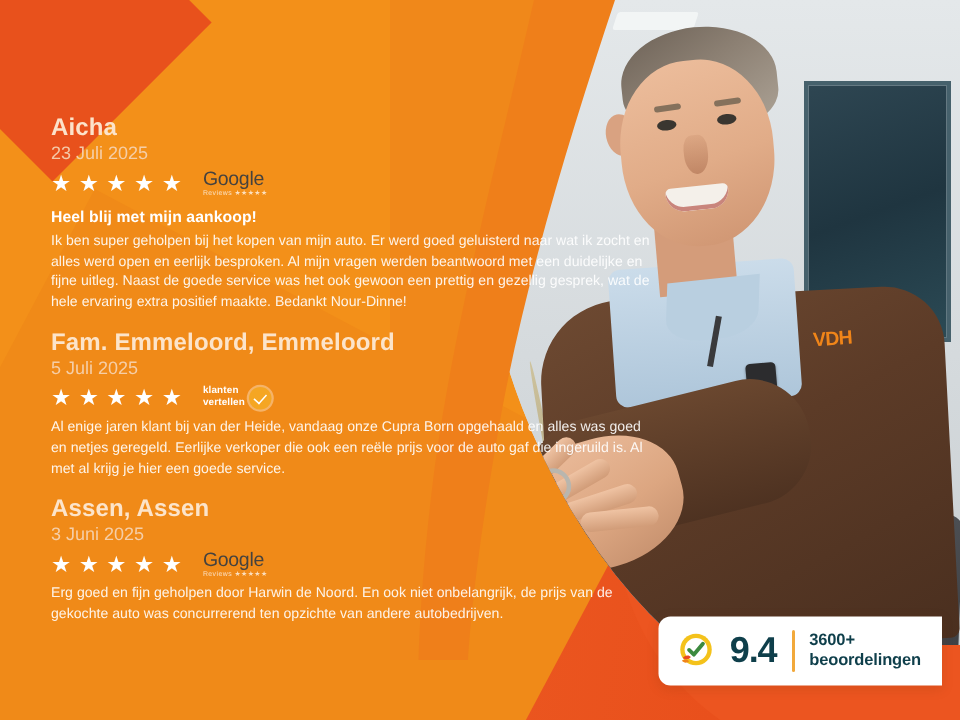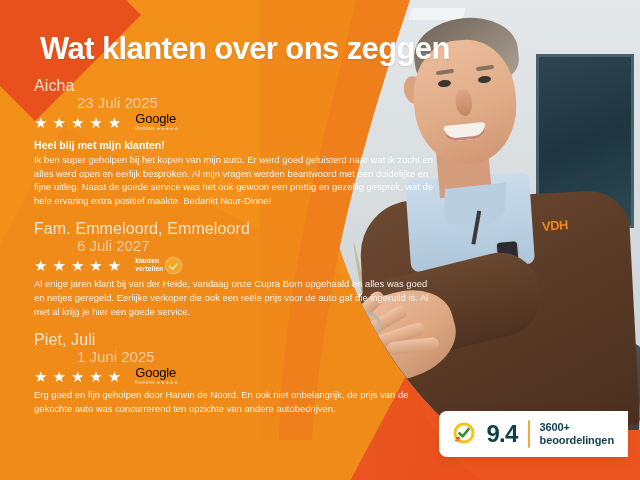--- a/index.html
+++ b/index.html
@@ -280,51 +280,50 @@
   .reviews {
     position: absolute;
     left: 34px;
     top: 76px;
     width: 400px;
   }
   .review { position: relative; margin-bottom: 12px; }
   .r-name {
     color: #FDE8D2;
     font-size: 16px;
-    font-weight: 400;
+    font-weight: 700;
     letter-spacing: .1px;
     line-height: 19px;
     opacity: .96;
   }
   .r-date {
     color: #F6D4B4;
-    font-size: 15px;
+    font-size: 12px;
     line-height: 13px;
     margin-top: 1px;
     opacity: .92;
-    margin-left: 43px;
   }
   .r-meta {
     display: flex;
     align-items: center;
     gap: 14px;
     margin-top: 3px;
     height: 20px;
   }
   .stars {
     display: flex;
     gap: 5px;
     color: #FFFFFF;
     font-size: 15px;
     line-height: 15px;
   }
   .star { display: block; }
   .badge-google { position: relative; width: 56px; height: 20px; }
   .bg-g-word {
-    color: #000000;
+    color: #404040;
     font-size: 13px;
     line-height: 14px;
     letter-spacing: -0.2px;
     opacity: .97;
   }
   .bg-g-sub {
     color: rgba(255,255,255,.72);
     font-size: 4.6px;
     line-height: 6px;
     letter-spacing: .3px;
@@ -497,69 +496,68 @@
         </div>
       </div>
     </div>
   </div>
 
   <svg class="photo-swoosh" viewBox="0 0 380 440" preserveAspectRatio="none">
     <path d="M0,0 L150,0 C120,90 86,200 70,300 C58,370 54,410 52,440 L0,440 Z" fill="#EF7F1A"></path>
     <path d="M0,0 L96,0 C74,96 44,210 30,310 C22,372 20,412 19,440 L0,440 Z" fill="#F0881A"></path>
   </svg>
 
-  <div class="title">Wat klanten over ons zeggen</div>
 
   <div class="reviews">
 
     <div class="review">
       <div class="r-name">Aicha</div>
       <div class="r-date">23 Juli 2025</div>
       <div class="r-meta">
         <div class="stars">
             <span class="star">★</span>
             <span class="star">★</span>
             <span class="star">★</span>
             <span class="star">★</span>
             <span class="star">★</span>
           </div>
         <div class="badge-google">
           <div class="bg-g-word">Google</div>
           <div class="bg-g-sub">Reviews ★★★★★</div>
         </div>
       </div>
-      <div class="r-head">Heel blij met mijn klanten!</div>
+      <div class="r-head">Heel blij met mijn aankoop!</div>
       <div class="r-body">Ik ben super geholpen bij het kopen van mijn auto. Er werd goed geluisterd naar wat ik zocht en alles werd open en eerlijk besproken. Al mijn vragen werden beantwoord met een duidelijke en fijne uitleg. Naast de goede service was het ook gewoon een prettig en gezellig gesprek, wat de hele ervaring extra positief maakte. Bedankt Nour-Dinne!</div>
     </div>
 
     <div class="review">
       <div class="r-name">Fam. Emmeloord, Emmeloord</div>
-      <div class="r-date">6 Juli 2027</div>
+      <div class="r-date">5 Juli 2025</div>
       <div class="r-meta">
         <div class="stars">
             <span class="star">★</span>
             <span class="star">★</span>
             <span class="star">★</span>
             <span class="star">★</span>
             <span class="star">★</span>
           </div>
         <div class="badge-kv">
           <div class="kv-word">
             <span>klanten</span>
             <span>vertellen</span>
           </div>
           <div class="kv-check"></div>
         </div>
       </div>
       <div class="r-body">Al enige jaren klant bij van der Heide, vandaag onze Cupra Born opgehaald en alles was goed en netjes geregeld. Eerlijke verkoper die ook een reële prijs voor de auto gaf die ingeruild is. Al met al krijg je hier een goede service.</div>
     </div>
 
     <div class="review">
-      <div class="r-name">Piet, Juli</div>
-      <div class="r-date">1 Juni 2025</div>
+      <div class="r-name">Assen, Assen</div>
+      <div class="r-date">3 Juni 2025</div>
       <div class="r-meta">
         <div class="stars">
             <span class="star">★</span>
             <span class="star">★</span>
             <span class="star">★</span>
             <span class="star">★</span>
             <span class="star">★</span>
           </div>
         <div class="badge-google">
           <div class="bg-g-word">Google</div>

